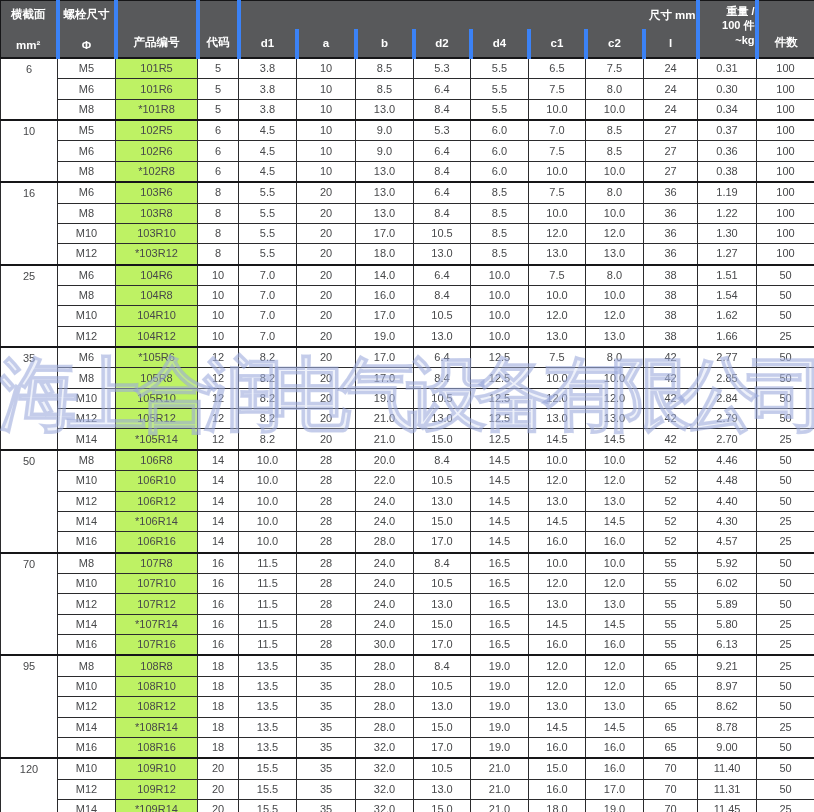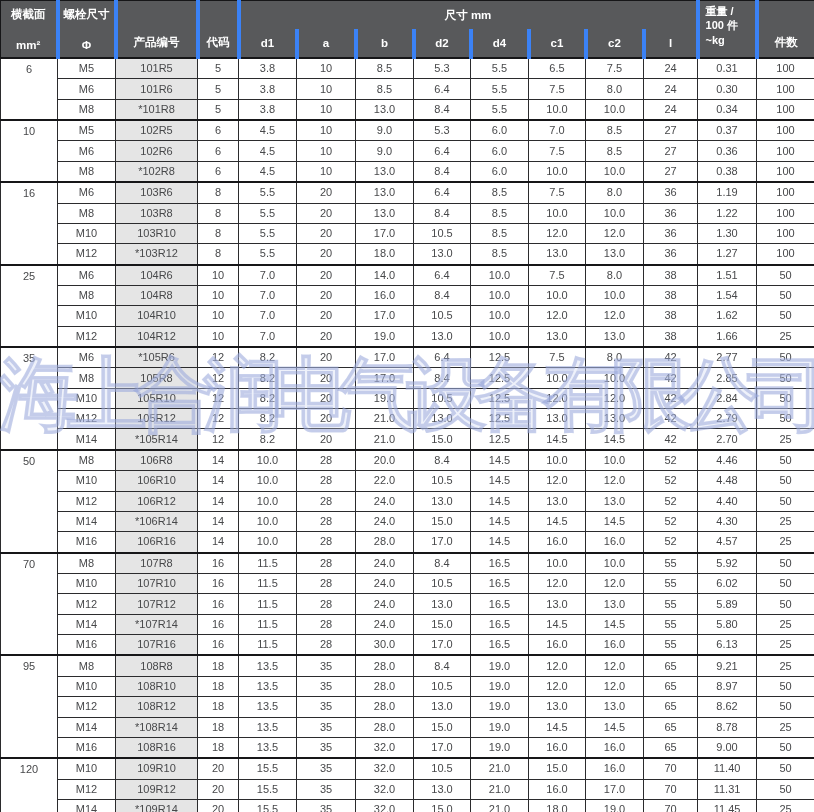--- a/index.html
+++ b/index.html
@@ -12,30 +12,30 @@
   thead th{
     background:#58595b;color:#ffffff;font-weight:bold;font-size:11.5px;
     padding:0;vertical-align:middle;text-align:center;border:0;
   }
   thead tr.h1 th{height:28px;}
   thead tr.h2 th{height:28px;}
   th.wsep{border-left:4px solid #3b82f6;}
   th.two-line{height:56px;}
   th.two-line .stack{display:flex;flex-direction:column;justify-content:space-between;height:44px;padding:6px 0;}
   th.bottom-align{vertical-align:bottom;padding-bottom:7px;}
-  th.weight-cell{text-align:left;vertical-align:top;padding:3px 0 0 6px;font-size:11px;line-height:1.3;}
-  th.dims-cell{vertical-align:middle;}
+  th.weight-cell{text-align:right;vertical-align:top;padding:3px 0 0 6px;font-size:11px;line-height:1.3;}
+  th.dims-cell{vertical-align:middle;text-align:right;}
   
   tbody td{
     border:1px solid #2b2b2d;font-size:11px;color:#47484a;text-align:center;
     height:19.36px;padding:0;line-height:19px;background:#ffffff;
   }
   tbody tr.group-start td{border-top:2px solid #161618;}
   td.group-cell{vertical-align:top;padding-top:1px;background:#ffffff;}
-  td.product-cell{background:#e5e5e5;}
+  td.product-cell{background:#bef264;}
   
   .watermark{
     position:absolute;top:346px;left:0;width:814px;height:100px;
     display:flex;align-items:center;justify-content:center;
     font-size:80px;font-weight:bold;white-space:nowrap;letter-spacing:-12px;
     color:rgba(200,210,240,0.30);
     -webkit-text-stroke:1px rgba(145,160,215,0.45);
     pointer-events:none;z-index:3;
   }
 </style>

